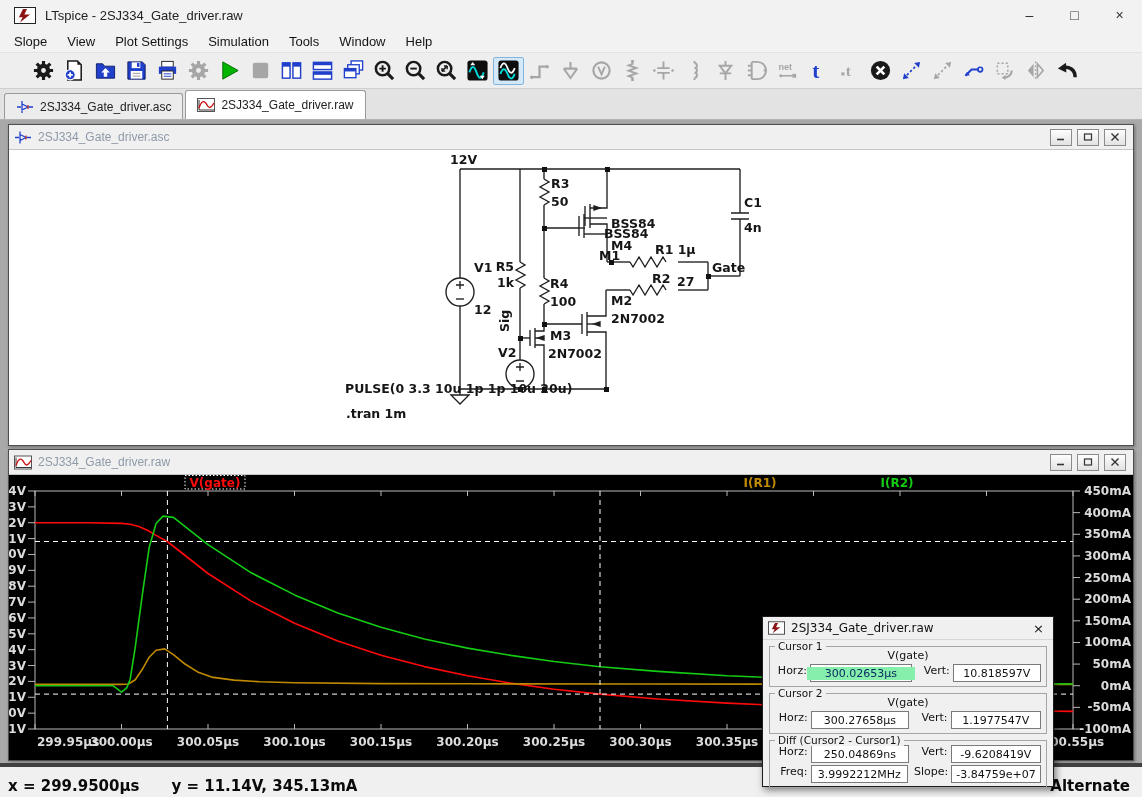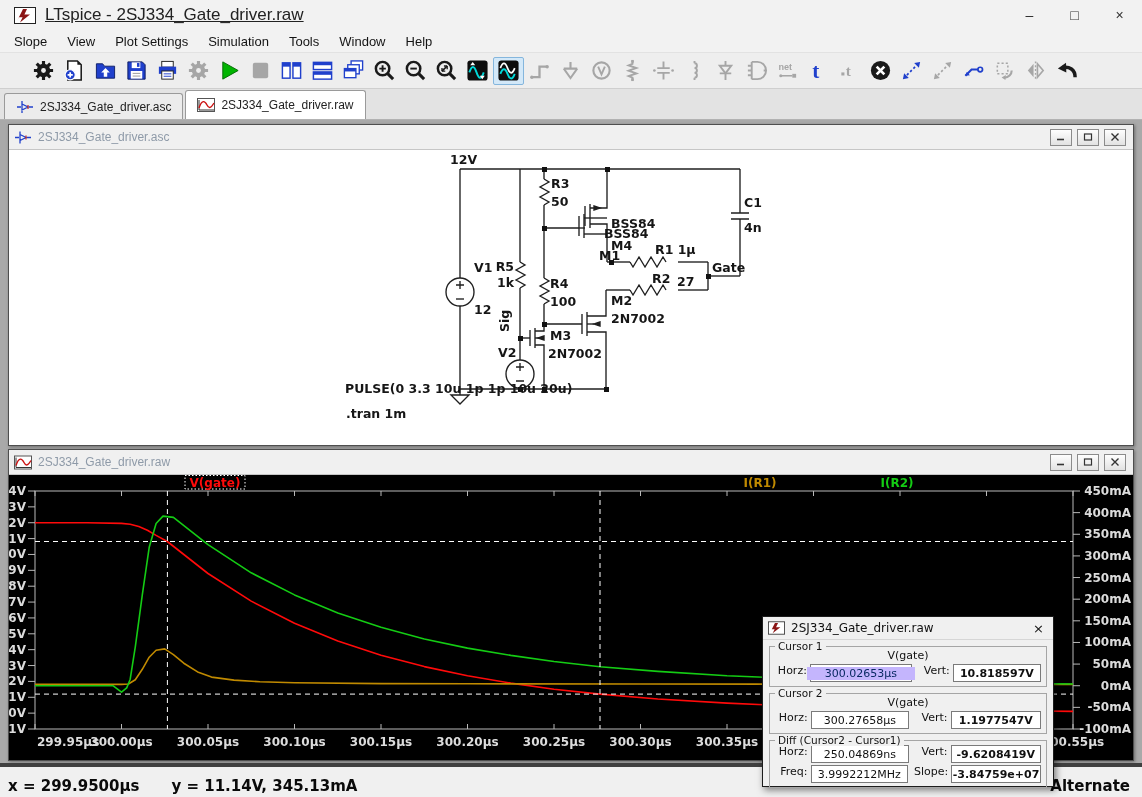--- a/index.html
+++ b/index.html
@@ -1,21 +1,21 @@
 <!DOCTYPE html>
 <html><head>
 <meta charset="utf-8">
 <style>
   html,body{margin:0;padding:0;background:#d0d0d0;}
   #app{position:relative;width:1142px;height:797px;background:#f0f0f0;overflow:hidden;
        font-family:"Liberation Sans",sans-serif;outline:1px solid #8a8a8a;}
   
   .titlebar{height:30px;display:flex;align-items:center;background:#f2f2f2;}
   .app-icon{width:22px;height:17px;margin:0 9px 0 14px;}
-  .title-text{font-size:17px;color:#222;text-decoration:underline;}
+  .title-text{font-size:13px;color:#222;}
   .win-btns{margin-left:auto;display:flex;height:30px;}
   .win-btn{width:45px;height:30px;display:flex;align-items:center;justify-content:center;
            font-size:14px;color:#333;}
   
   .menubar{height:22px;display:flex;align-items:center;background:#f2f2f2;border-bottom:1px solid #e2e2e2;padding-left:4px;}
   .menu-item{padding:0 10px;font-size:13px;color:#141414;}
   
   .toolbar{height:35px;display:flex;align-items:center;background:#eeeeee;border-bottom:1px solid #cfcfcf;padding-left:28px;}
   .tb{width:31px;height:28px;display:flex;align-items:center;justify-content:center;box-sizing:border-box;}
   .tb svg{width:23px;height:23px;display:block;}
@@ -46,22 +46,22 @@
   .dlg-title svg{width:17px;height:14px;margin-left:5px;}
   .dlg-ttl{font-size:12px;margin-left:6px;}
   .dlg-close{margin-left:auto;margin-right:9px;font-size:13px;color:#111;}
   .grp{position:relative;border:1px solid #a5a5a5;margin:6px 6px 0;padding:2px 5px 4px;}
   .grp-cap{position:absolute;top:-7px;left:5px;background:#f0f0f0;padding:0 3px;font-size:10.5px;}
   .trace-name{text-align:center;font-size:11px;height:13px;line-height:13px;}
   .frow{display:flex;align-items:flex-start;margin-top:2px;}
   .flab{width:34px;text-align:right;margin-right:3px;font-size:11px;}
   .fval{height:16px;background:#fff;border:1px solid #7a7a7a;display:flex;align-items:center;justify-content:center;font-size:11px;}
   .fval.fh{width:100px;margin-right:6px;}
-  .fval.fv{width:92px;font-weight:bold;}
-  .sel{background:#c4b5fd;color:#0a2a63;padding:0 18px;}
+  .fval.fv{width:92px;}
+  .sel{background:#86efac;color:#0a2a63;padding:0 18px;}
   
   .statusbar{position:absolute;left:0;top:763px;width:1142px;height:42px;background:#f0f0f0;border-top:4px solid #404040;
              display:flex;align-items:center;font-family:"DejaVu Sans",sans-serif;font-weight:bold;font-size:15px;color:#0a0a0a;box-sizing:border-box;}
   .sb-x{margin-left:8px;}
   .sb-y{margin-left:32px;}
   .sb-mode{margin-left:auto;margin-right:12px;}
   
   .schlab{font-family:"DejaVu Sans",sans-serif;font-size:12.5px;font-weight:bold;fill:#161616;}
   .pl{font-family:"DejaVu Sans",sans-serif;font-size:12px;font-weight:bold;}
 </style>

